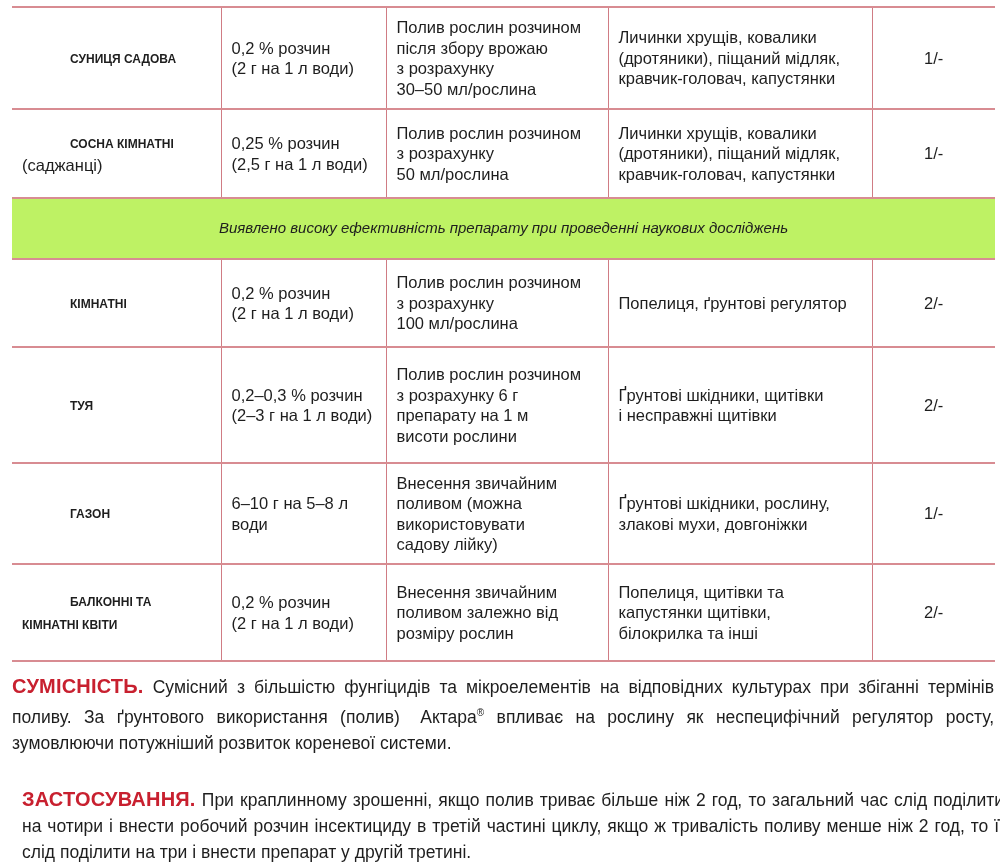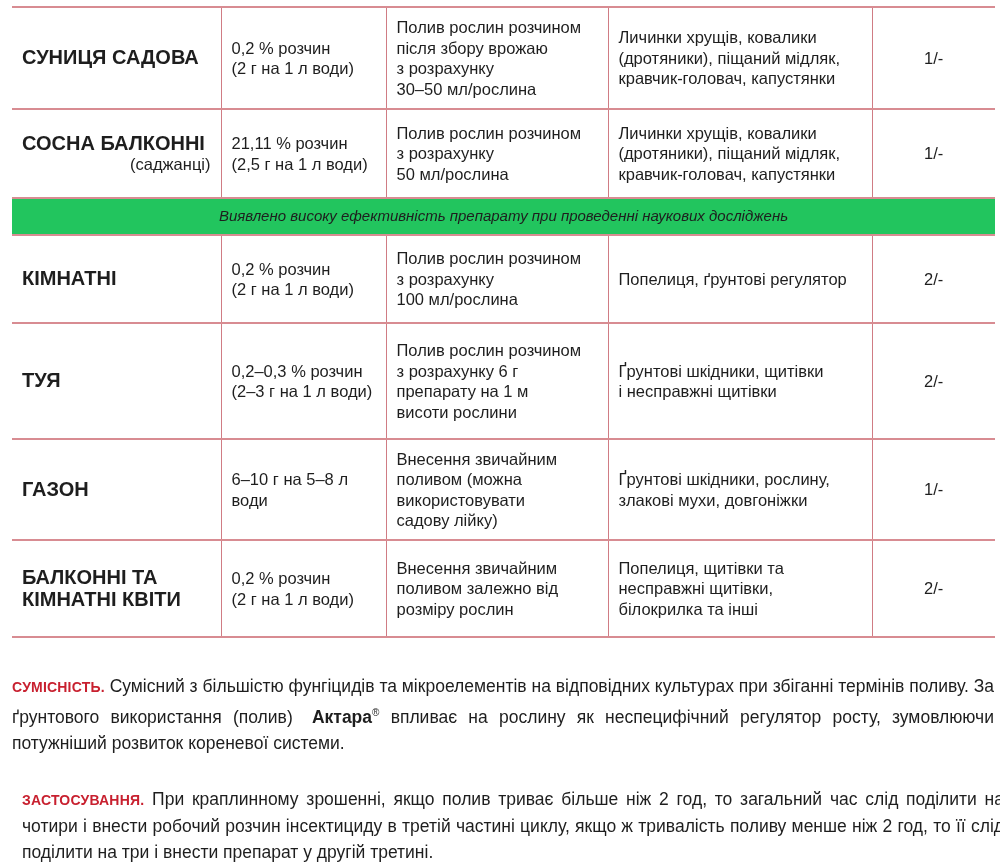--- a/index.html
+++ b/index.html
@@ -15,40 +15,40 @@
   td {
     border-top: 2px solid #d88c92; border-bottom: 2px solid #d88c92;
     border-left: 1.5px solid #d07c84; border-right: 1.5px solid #d07c84;
     padding: 0 10px; vertical-align: middle;
     font-size: 16.5px; line-height: 20.5px; color: #1e1e1e;
   }
   td:first-child { border-left: none; }
   td:last-child { border-right: none; }
   col.c1 { width: 209px; } col.c2 { width: 165px; } col.c3 { width: 222px; }
   col.c4 { width: 264px; } col.c5 { width: 123px; }
-  .crop-name { font-weight: bold; font-size: 20px; }
-  .crop-sub { font-weight: normal; display: block; text-align: right; }
+  .crop-name { font-weight: bold; font-size: 12px; margin-left: 48px; }
+  .crop-sub { font-weight: normal; display: block; }
   .rate-cell { text-align: center; }
   tr.r1 td { height: 100px; }
   tr.r2 td { height: 87px; }
   tr.banner td {
-    height: 27px; background: #22c55e; text-align: center; font-style: italic;
-    font-size: 15px; padding: 4px; border-left: none; border-right: none;
+    height: 27px; background: #bef264; text-align: center; font-style: italic;
+    font-size: 15px; padding: 16px; border-left: none; border-right: none;
   }
   tr.r3 td { height: 86px; }
   tr.r4 td { height: 114px; }
   tr.r5 td { height: 99px; }
   tr.r6 td { height: 95px; }
   .multi { white-space: pre-line; }
   .para {
     position: absolute; left: 12px; width: 982px;
     font-size: 17.5px; line-height: 26px; text-align: justify; color: #1e1e1e;
   }
-  .para .head { color: #c8202f; font-weight: bold; font-size: 14px; letter-spacing: 0.2px; }
-  .para b { font-weight: bold; margin-left: 8px; }
+  .para .head { color: #c8202f; font-weight: bold; font-size: 20px; letter-spacing: 0.2px; }
+  .para b { font-weight: normal; margin-left: 8px; }
   .para sup { font-size: 10px; vertical-align: 7px; }
   #compat { top: 673px; }
   #usage { top: 776px; }
 </style>
 </head>
 <body>
 
 <div class="table-wrap">
   <table>
     <colgroup>
@@ -66,22 +66,22 @@
         <td class="multi">Полив рослин розчином
 після збору врожаю
 з розрахунку
 30–50 мл/рослина</td>
         <td class="multi">Личинки хрущів, ковалики
 (дротяники), піщаний мідляк,
 кравчик-головач, капустянки</td>
         <td class="rate-cell">1/-</td>
       </tr>
       <tr class="r2">
-        <td><span class="crop-name">СОСНА БАЛКОННІ</span><span class="crop-sub">(саджанці)</span></td>
-        <td class="multi">21,11 % розчин
+        <td><span class="crop-name">СОСНА КІМНАТНІ</span><span class="crop-sub">(саджанці)</span></td>
+        <td class="multi">0,25 % розчин
 (2,5 г на 1 л води)</td>
         <td class="multi">Полив рослин розчином
 з розрахунку
 50 мл/рослина</td>
         <td class="multi">Личинки хрущів, ковалики
 (дротяники), піщаний мідляк,
 кравчик-головач, капустянки</td>
         <td class="rate-cell">1/-</td>
       </tr>
       <tr class="banner">
@@ -123,21 +123,21 @@
       </tr>
       <tr class="r6">
         <td><span class="crop-name multi">БАЛКОННІ ТА
 КІМНАТНІ КВІТИ</span></td>
         <td class="multi">0,2 % розчин
 (2 г на 1 л води)</td>
         <td class="multi">Внесення звичайним
 поливом залежно від
 розміру рослин</td>
         <td class="multi">Попелиця, щитівки та
-несправжні щитівки,
+капустянки щитівки,
 білокрилка та інші</td>
         <td class="rate-cell">2/-</td>
       </tr>
     </tbody>
   </table>
 </div>
 
 <p class="para" id="compat" style="margin:0;"><span class="head">СУМІСНІСТЬ.</span><span> Сумісний з більшістю фунгіцидів та мікроелементів на відповідних культурах при збіганні термінів поливу. За ґрунтового використання (полив) </span><b>Актара</b><sup>®</sup><span> впливає на рослину як неспецифічний регулятор росту, зумовлюючи потужніший розвиток кореневої системи.</span></p>
 
 <p class="para" id="usage" style="margin:10px;"><span class="head">ЗАСТОСУВАННЯ.</span><span> При краплинному зрошенні, якщо полив триває більше ніж 2 год, то загальний час слід поділити на чотири і внести робочий розчин інсектициду в третій частині циклу, якщо ж тривалість поливу менше ніж 2 год, то її слід поділити на три і внести препарат у другій третині.</span></p>

